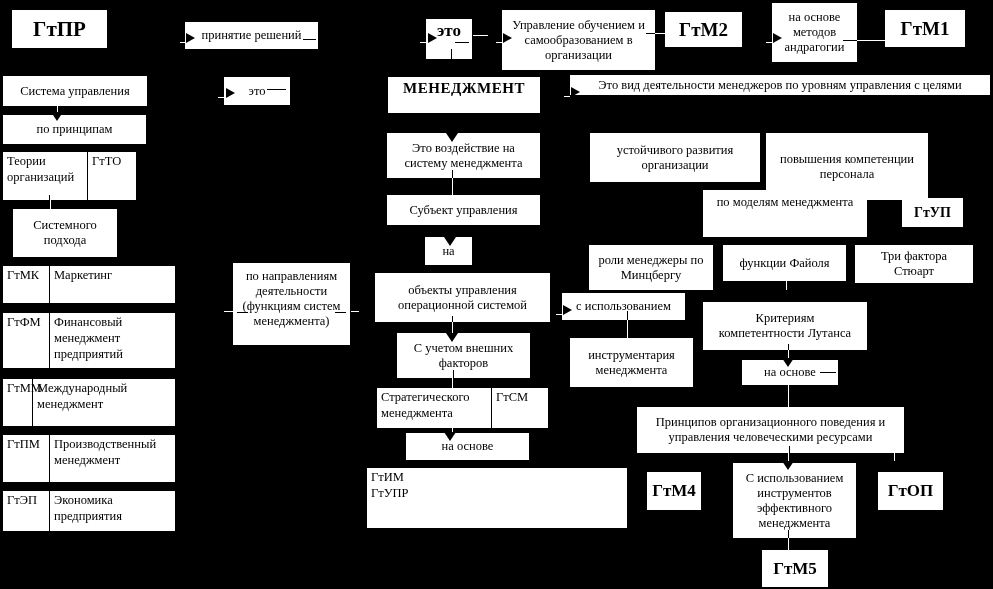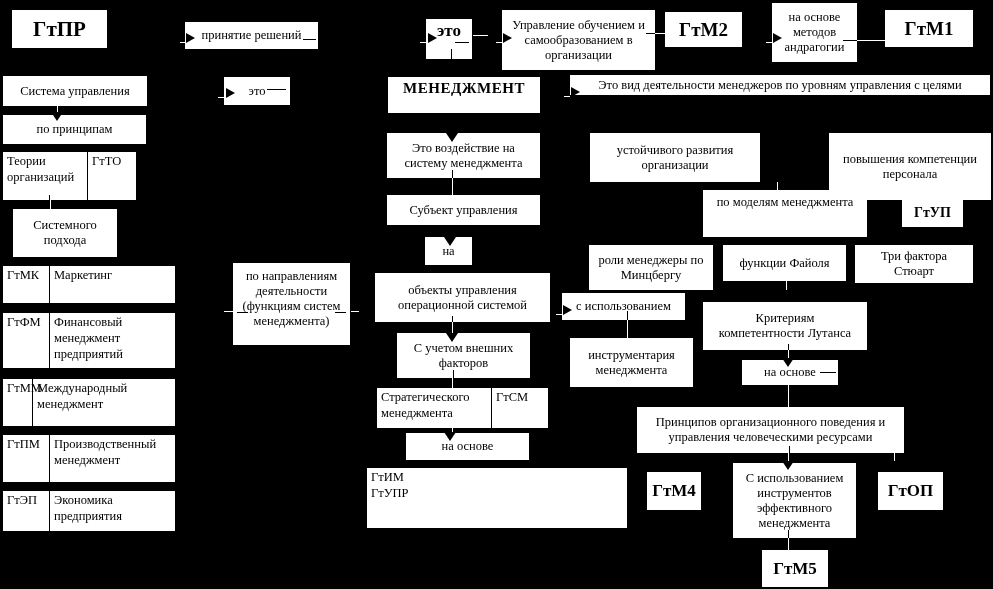--- a/index.html
+++ b/index.html
@@ -33,33 +33,33 @@
   <div class="node vc b21" style="left:12px;top:10px;width:95px;height:38px">ГтПР</div>
   <div class="node vc" style="left:185px;top:22px;width:133px;height:27px">принятие решений</div>
   <div class="node b17 tc" style="left:426px;top:19px;width:46px;height:40px">это</div>
   <div class="node vc" style="left:502px;top:10px;width:153px;height:60px">Управление  обучением и
 самообразованием в
 организации</div>
   <div class="node vc b19" style="left:665px;top:12px;width:77px;height:35px">ГтМ2</div>
   <div class="node vc" style="left:772px;top:3px;width:85px;height:59px">на основе
 методов
 андрагогии</div>
-  <div class="node vc b19" style="left:885px;top:10px;width:88px;height:37px">ГтМ1</div>
+  <div class="node vc b19" style="left:885px;top:10px;width:80px;height:37px">ГтМ1</div>
 
   <div class="node vc" style="left:3px;top:76px;width:144px;height:30px">Система управления</div>
   <div class="node vc" style="left:224px;top:77px;width:66px;height:28px">это</div>
   <div class="node b15 tc" style="left:388px;top:77px;width:152px;height:36px">МЕНЕДЖМЕНТ</div>
   <div class="node vc" style="left:570px;top:75px;width:420px;height:20px">Это вид деятельности менеджеров по уровням управления с целями</div>
 
   <div class="node vc" style="left:3px;top:115px;width:143px;height:29px">по принципам</div>
   <div class="node vc" style="left:387px;top:133px;width:153px;height:45px">Это воздействие на
 систему менеджмента</div>
   <div class="node vc" style="left:590px;top:133px;width:170px;height:49px">устойчивого развития
 организации</div>
-  <div class="node vc" style="left:829px;top:133px;width:162px;height:67px">повышения компетенции
+  <div class="node vc" style="left:766px;top:133px;width:162px;height:67px">повышения компетенции
 персонала</div>
 
   <div class="split" style="left:3px;top:152px;width:133px;height:48px">
     <div class="cell div" style="width:85px">Теории
 организаций</div>
     <div class="cell" style="flex:1">ГтТО</div>
   </div>
 
   <div class="node vc" style="left:387px;top:195px;width:153px;height:30px">Субъект управления</div>
   <div class="node" style="left:703px;top:190px;width:164px;height:47px;padding-top:5px">по моделям менеджмента</div>

